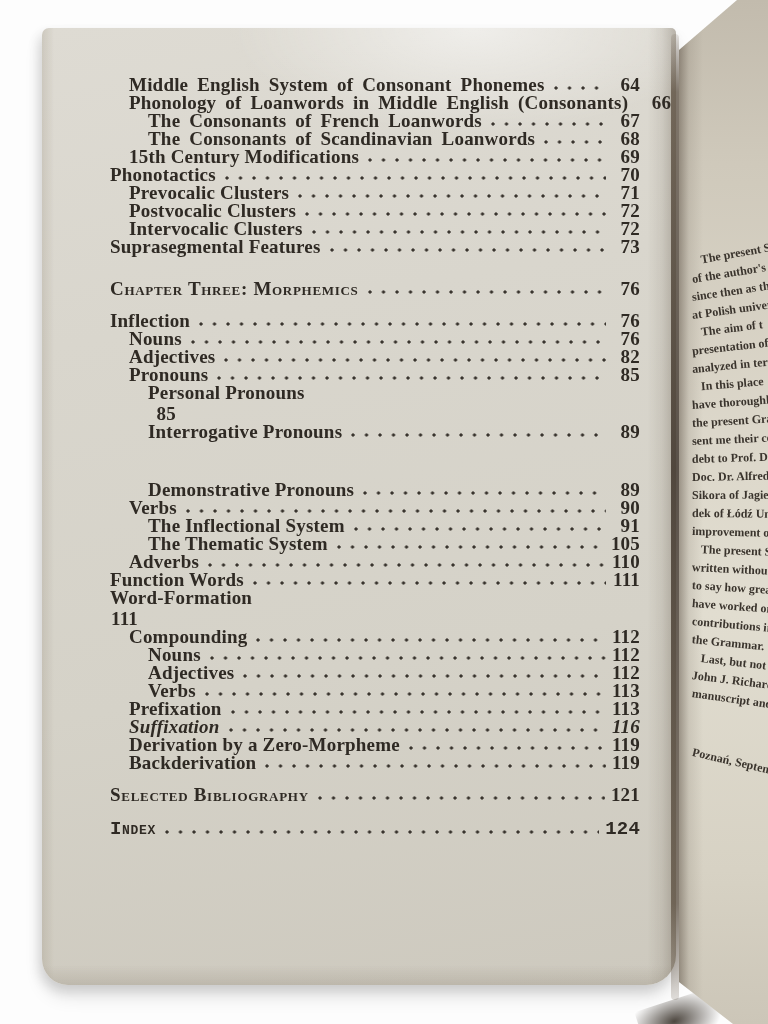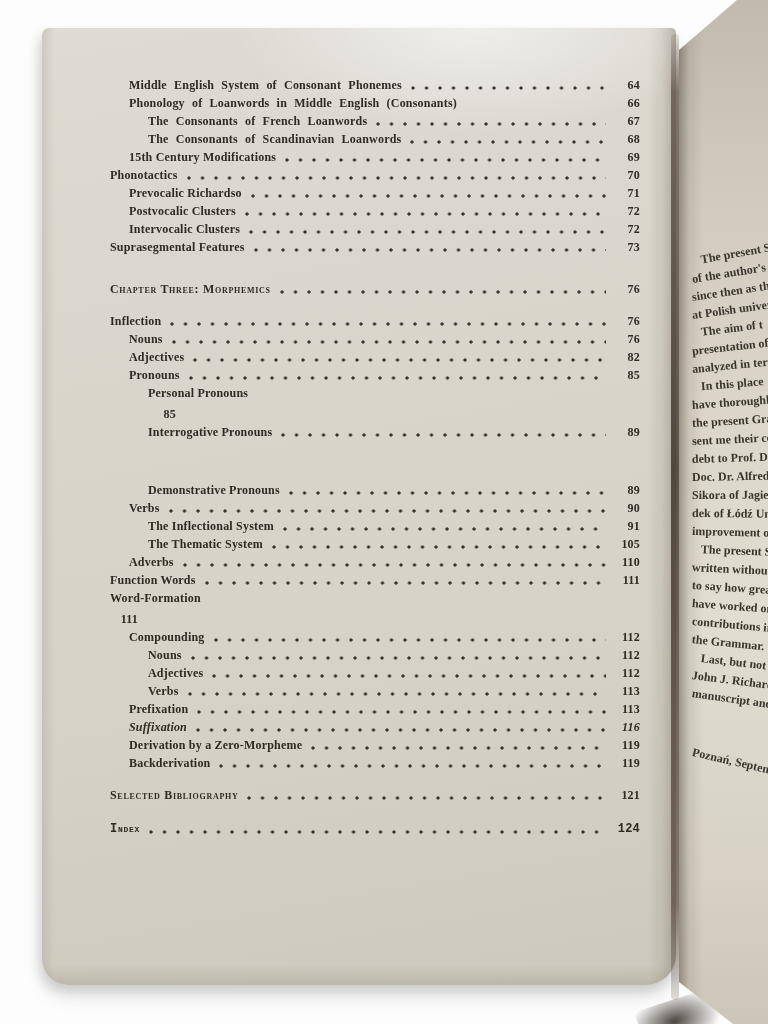--- a/index.html
+++ b/index.html
@@ -17,21 +17,21 @@
   .left-page::before{
     content:"";position:absolute;inset:0;border-radius:inherit;pointer-events:none;
     background:
       radial-gradient(ellipse 55% 16% at 68% 0%, rgba(255,255,255,.55), rgba(255,255,255,0) 70%),
       linear-gradient(to right, rgba(140,128,110,.20) 0, rgba(140,128,110,0) 12px),
       linear-gradient(to left, rgba(84,72,58,.32) 0, rgba(84,72,58,.10) 14px, rgba(84,72,58,0) 28px),
       linear-gradient(to top, rgba(120,108,92,.20) 0, rgba(120,108,92,0) 20px);
   }
   .toc{
     position:absolute;left:68px;right:36px;top:48px;
-    font-size:12px;line-height:18px;font-weight:600;color:#2f2a24;letter-spacing:.2px;
+    font-size:19px;line-height:18px;font-weight:600;color:#2f2a24;letter-spacing:.2px;
   }
   .row{display:flex;align-items:baseline;}
   .row .t{white-space:nowrap;}
   .row .t.wide{word-spacing:4px;}
   .row .t.caps{font-variant:small-caps;letter-spacing:.7px;}
   .leader{
     flex:1;min-width:0;height:6px;align-self:flex-end;margin:0 6px 3px 9px;
     background-image:radial-gradient(circle at 2px 3px, rgba(47,42,36,.95) 1.25px, rgba(47,42,36,0) 2px);
     background-size:13.5px 6px;background-repeat:repeat-x;background-position:left bottom;
   }
@@ -97,21 +97,21 @@
     <span class="t">15th Century Modifications</span>
     <span class="leader"></span>
     <span class="n">69</span>
   </div>
         <div class="row" style="padding-left: 0px;">
     <span class="t">Phonotactics</span>
     <span class="leader"></span>
     <span class="n">70</span>
   </div>
         <div class="row" style="padding-left: 19px;">
-    <span class="t">Prevocalic Richardso</span>
+    <span class="t">Prevocalic Clusters</span>
     <span class="leader"></span>
     <span class="n">71</span>
   </div>
         <div class="row" style="padding-left: 19px;">
     <span class="t">Postvocalic Clusters</span>
     <span class="leader"></span>
     <span class="n">72</span>
   </div>
         <div class="row" style="padding-left: 19px;">
     <span class="t">Intervocalic Clusters</span>

